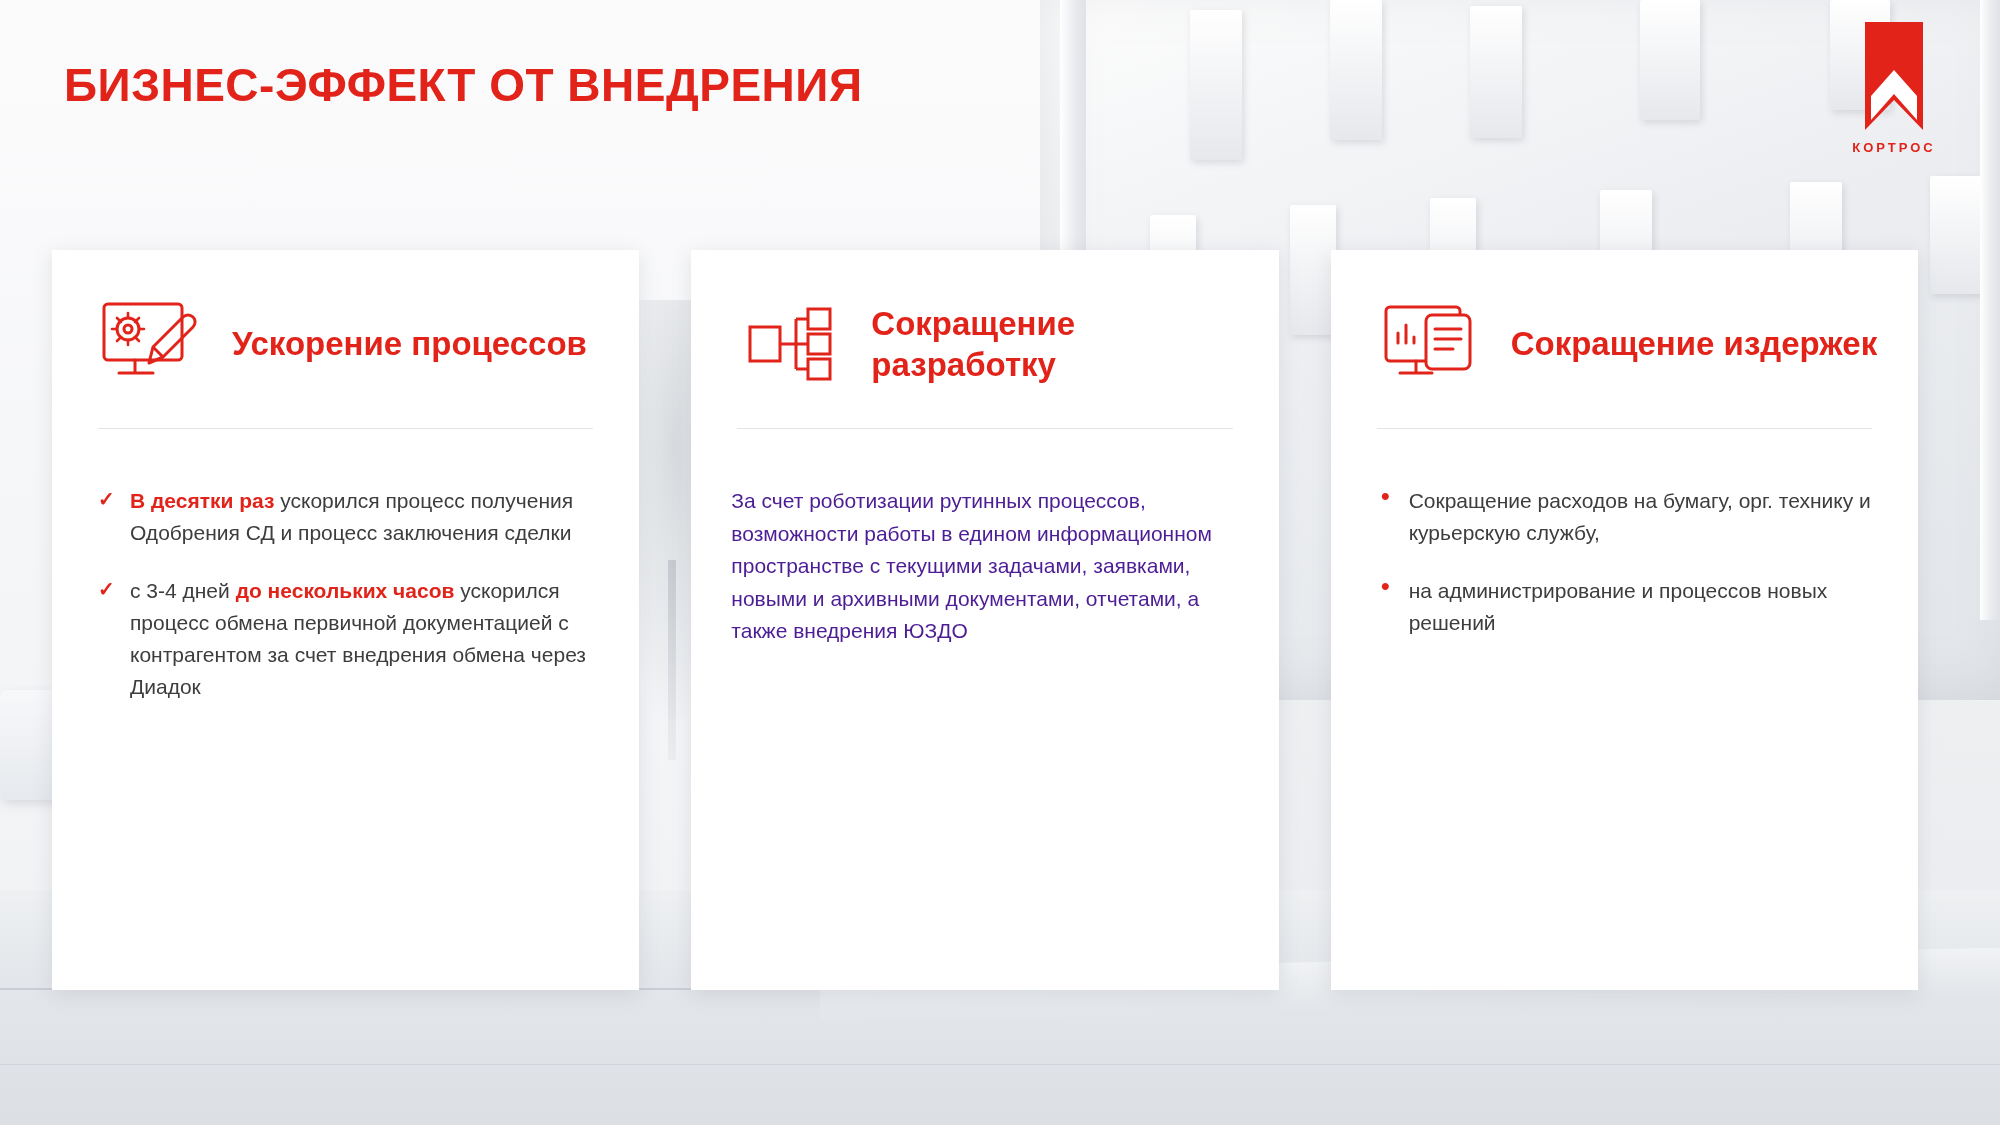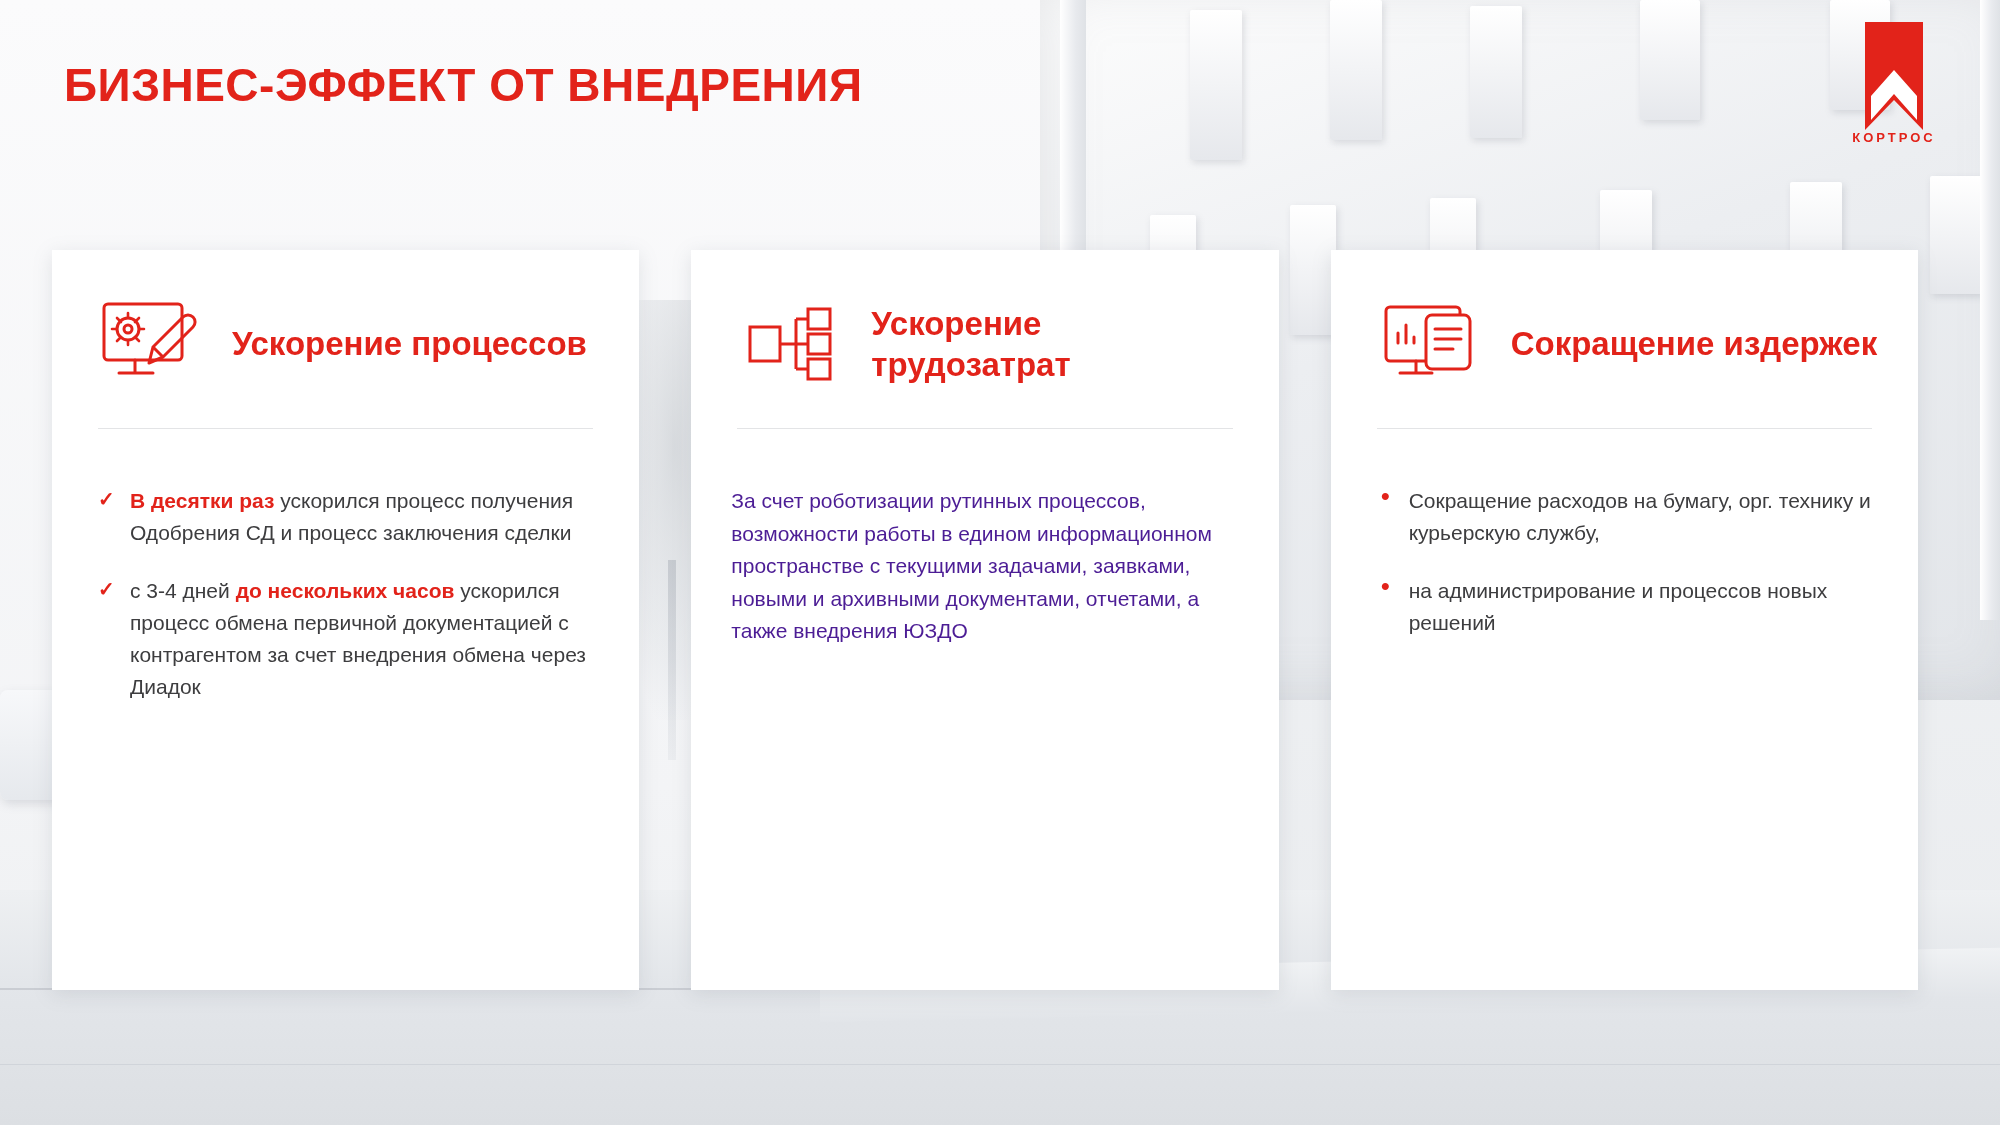--- a/index.html
+++ b/index.html
@@ -96,20 +96,21 @@
     width: 120px;
     text-align: center;
     z-index: 5;
   }
   .logo-mark {
     width: 58px; height: 108px;
     margin: 0 auto;
     position: relative;
   }
   .logo-caption {
+    margin-top: 10px;
     font-size: 13px;
     letter-spacing: 3px;
     color: #e2231a;
     font-weight: 700;
   }
 
   
   .title {
     position: absolute;
     left: 64px; top: 58px;
@@ -287,21 +288,21 @@
     <div class="card-head">
       <div class="card-icon">
         <svg viewBox="0 0 100 86" width="100" height="86" aria-hidden="true">
           <rect x="10" y="26" width="30" height="34" fill="none" stroke="#e2231a" stroke-width="3"></rect>
           <rect x="68" y="8" width="22" height="20" fill="none" stroke="#e2231a" stroke-width="3"></rect>
           <rect x="68" y="33" width="22" height="20" fill="none" stroke="#e2231a" stroke-width="3"></rect>
           <rect x="68" y="58" width="22" height="20" fill="none" stroke="#e2231a" stroke-width="3"></rect>
           <path d="M40 43 H56 M56 18 V68 M56 18 H68 M56 43 H68 M56 68 H68" fill="none" stroke="#e2231a" stroke-width="3"></path>
         </svg>
       </div>
-      <div class="card-title">Ускорение трудозатрат</div>
+      <div class="card-title">Сокращение разработку</div>
     </div>
     <div class="divider"></div>
     <div class="card-body">
       <p class="para">За счет роботизации рутинных процессов, возможности работы в едином информационном пространстве с текущими задачами, заявками, новыми и архивными документами, отчетами, а также внедрения ЮЗДО</p>
     </div>
   </div>
 
   <div class="card">
     <div class="card-head">
       <div class="card-icon">

